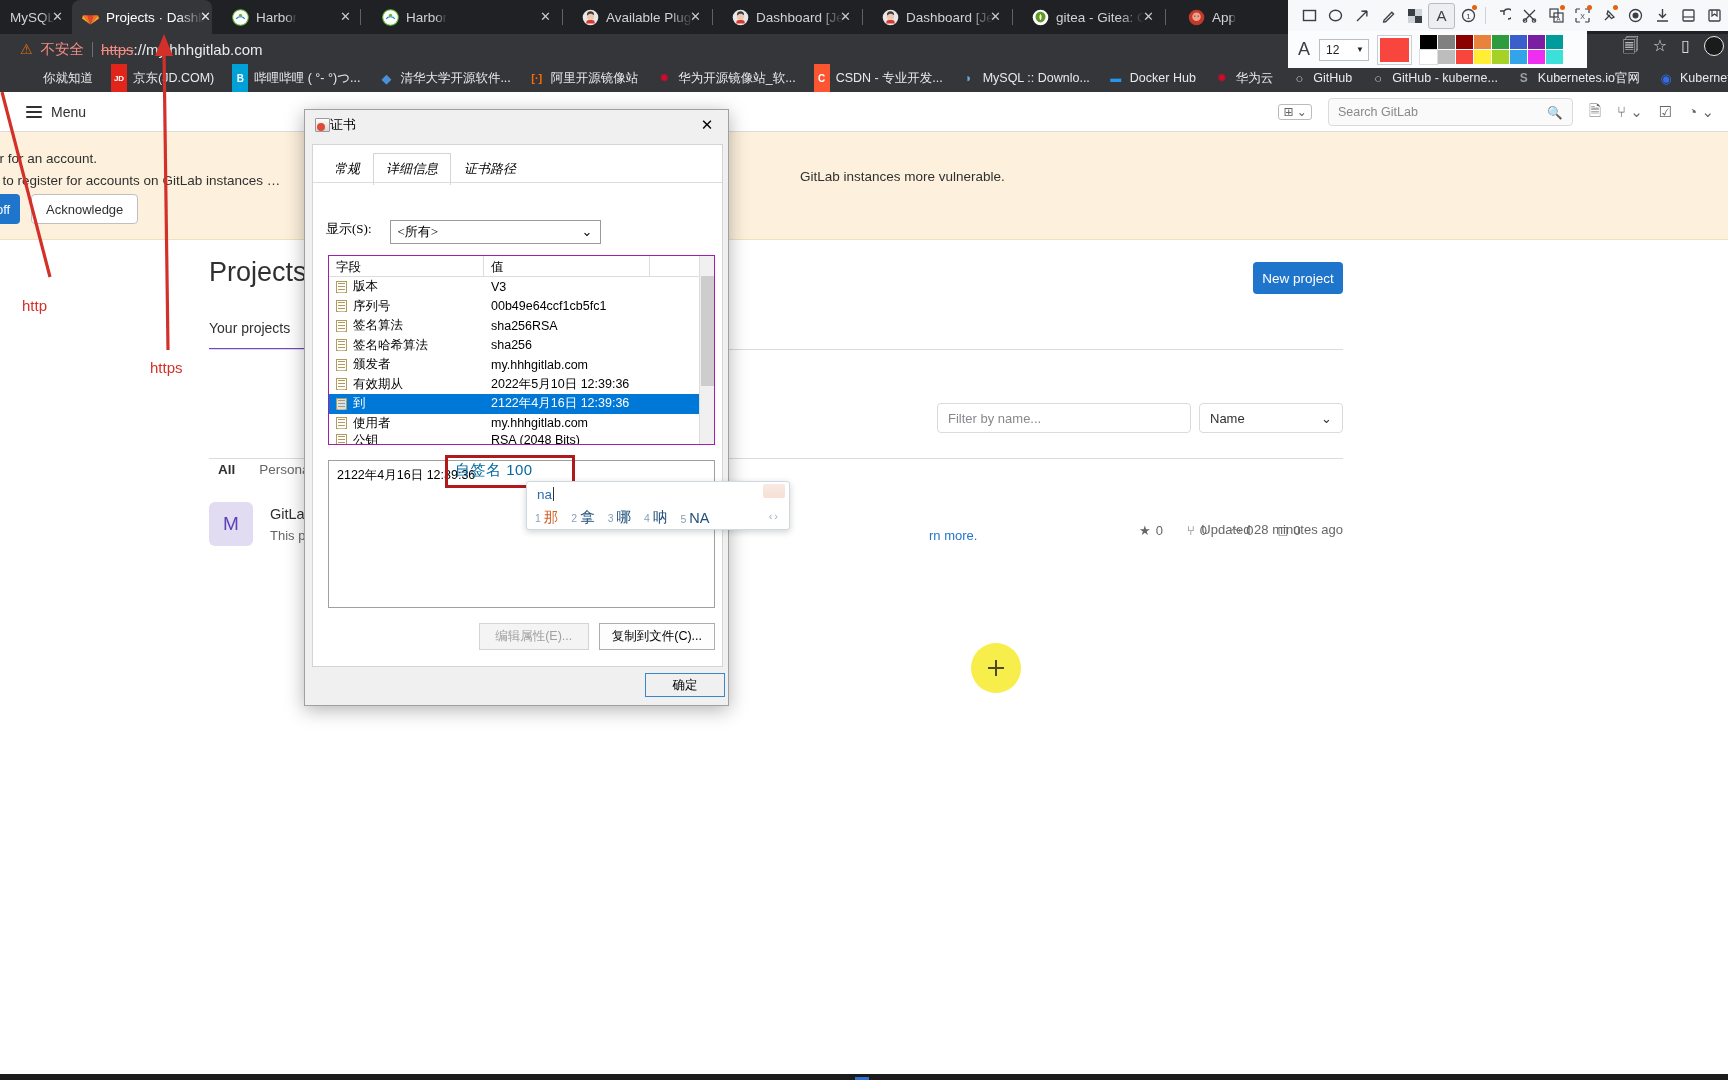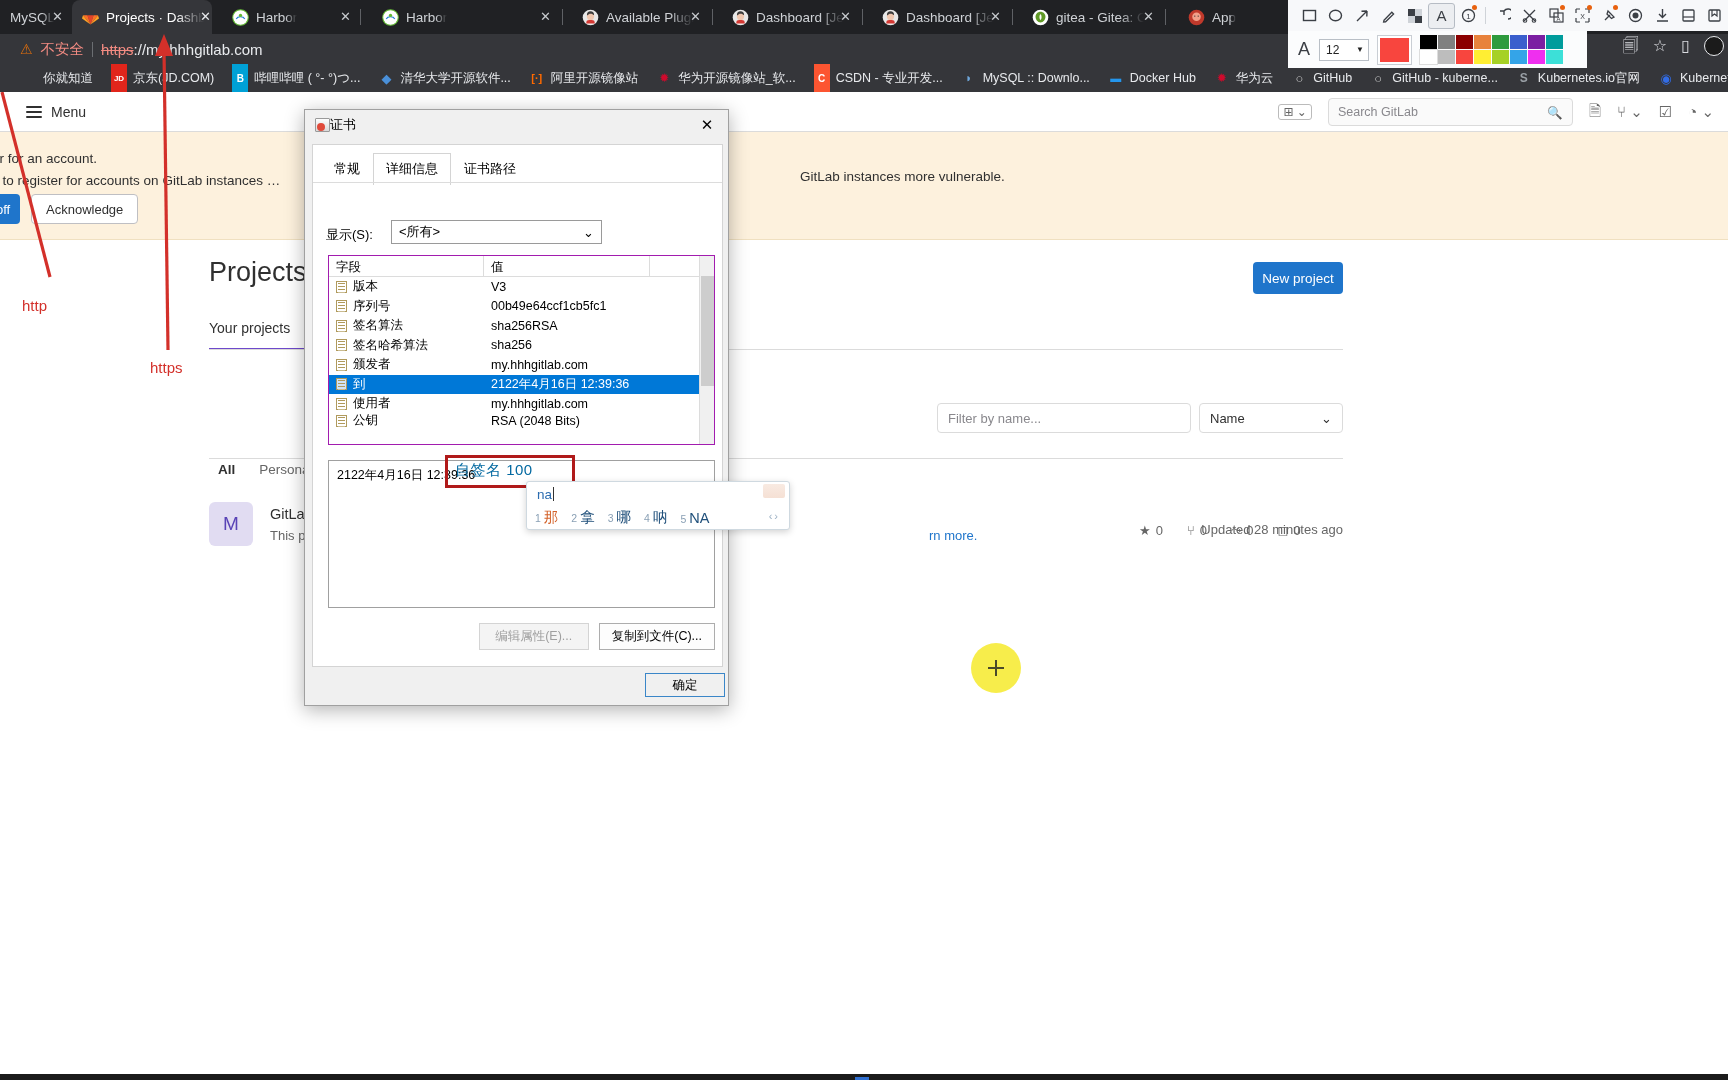--- a/index.html
+++ b/index.html
@@ -161,26 +161,26 @@
     display: flex; align-items: center; justify-content: center; font-size: 15px; color: #000;
   }
   .cert-body {
     position: absolute; left: 7px; top: 34px; width: 411px; height: 523px;
     background: #fff; border: 1px solid #d4d4d4;
   }
   .cert-tabs {
     position: absolute; left: 8px; top: 8px; display: flex; font-size: 13px;
   }
   .cert-tab {
-    padding: 6px 12px 7px; color: #000; border: 1px solid transparent; border-bottom: none;
+    padding: 6px 12px 7px; color: #000; border: 1px solid transparent; border-bottom: none; font-style: italic;
   }
   .cert-tab.active { background: #fff; border-color: #d4d4d4; position: relative; top: 0; }
   .cert-tabline { position: absolute; left: 0; top: 37px; width: 409px; height: 1px; background: #dcdcdc; }
 
-  .showrow { position: absolute; left: 13px; top: 75px; display: flex; align-items: flex-end; gap: 18px; }
+  .showrow { position: absolute; left: 13px; top: 75px; display: flex; align-items: flex-start; gap: 18px; font-family: Liberation Serif, serif; }
   .showlabel { font-size: 13px; color: #000; }
   .showcombo {
     width: 211px; height: 24px; border: 1px solid #9a9a9a; background: #fff;
     display: flex; align-items: center; justify-content: space-between;
     padding: 0 7px; font-size: 13px; color: #000;
   }
 
   .fieldlist {
     position: absolute; left: 15px; top: 110px; width: 387px; height: 190px;
     border: 1px solid #a21caf; background: #fff; overflow: hidden;
@@ -627,20 +627,27 @@
               <span>签名哈希算法</span>
             </span>
           <span class="fl-v">sha256</span>
         </div>
         <div class="fl-row">
           <span class="fl-f">
               <i class="certglyph"></i>
               <span>颁发者</span>
             </span>
           <span class="fl-v">my.hhhgitlab.com</span>
+        </div>
+        <div class="fl-row">
+          <span class="fl-f">
+              <i class="certglyph"></i>
+              <span>有效期从</span>
+            </span>
+          <span class="fl-v">2022年5月10日 12:39:36</span>
         </div>
         <div class="fl-row sel">
           <span class="fl-f">
               <i class="certglyph"></i>
               <span>到</span>
             </span>
           <span class="fl-v">2122年4月16日 12:39:36</span>
         </div>
         <div class="fl-row">
           <span class="fl-f">

